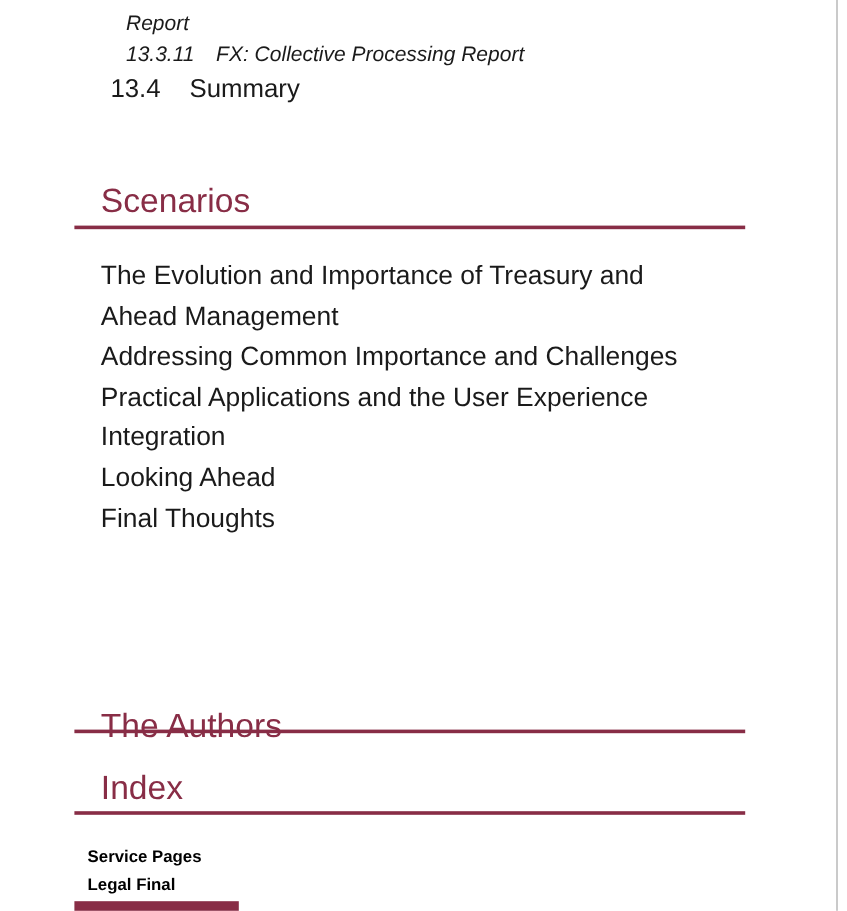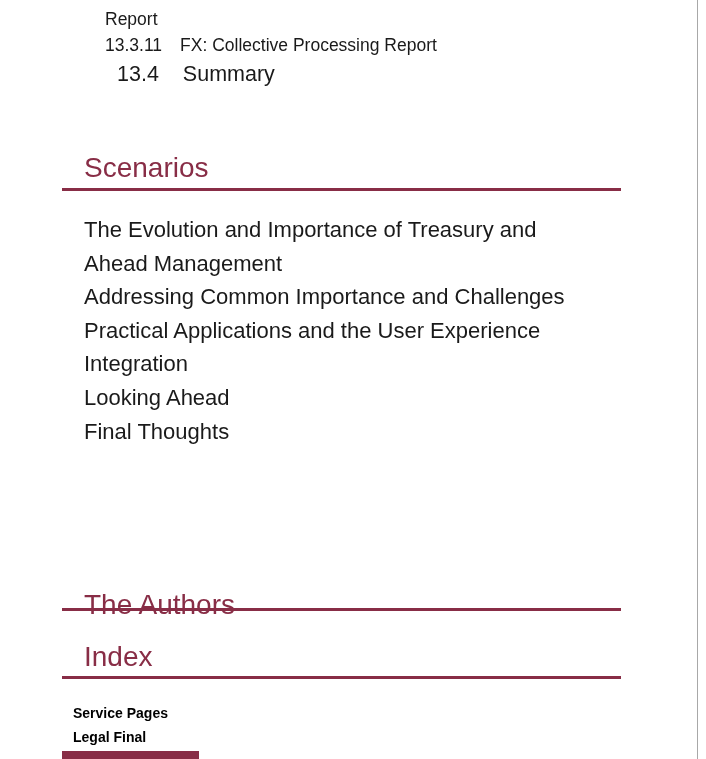--- a/index.html
+++ b/index.html
@@ -18,24 +18,25 @@
     left: 697px; top: 0; width: 1px; height: 759px;
     background: #a8a8a8;
   }
   
   .toc-top { position: absolute; top: 6px; left: 0; width: 620px; }
   .toc-sub-line {
     margin-left: 105px;
     font-size: 17.5px;
     line-height: 26px;
     white-space: nowrap;
+    font-style: italic;
   }
   .toc-sub-line .toc-number { display: inline-block; margin-right: 18px; }
   .toc-chapter-line {
-    margin-left: 117px;
+    margin-left: 92px;
     font-size: 21.5px;
     line-height: 33px;
     white-space: nowrap;
   }
   .toc-chapter-line .toc-number { display: inline-block; margin-right: 24px; }
 
   
   .section-heading {
     position: absolute;
     left: 84px;

